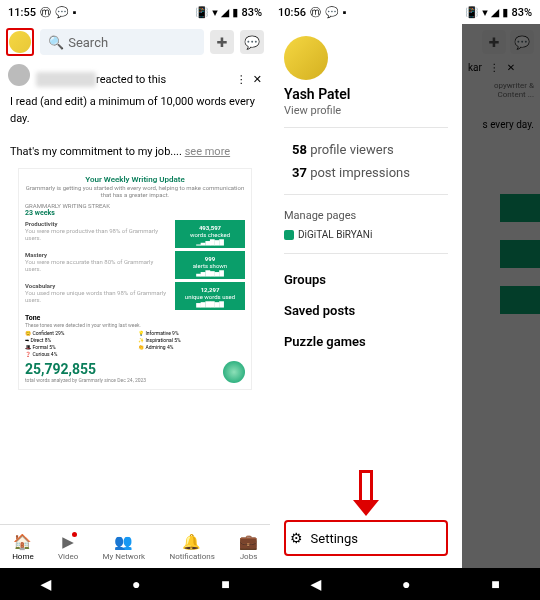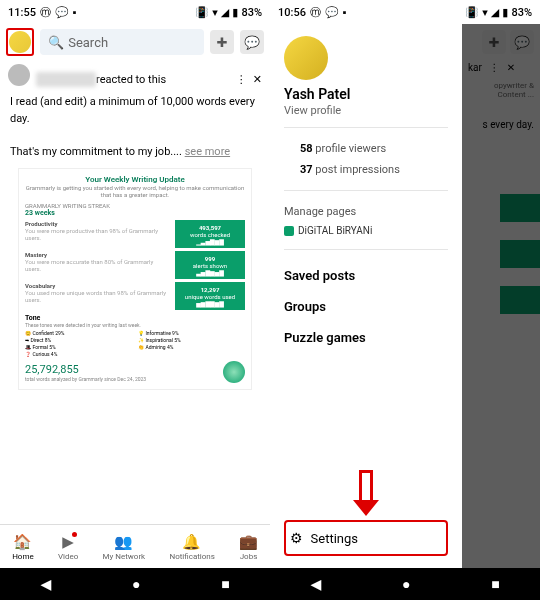--- a/index.html
+++ b/index.html
@@ -35,21 +35,21 @@
   .bn-icon { font-size:15px; position:relative; }
   .red-dot { position:absolute; top:-1px; right:-3px; width:5px; height:5px; background:#d00; border-radius:50%; }
   
   .overlay { position:absolute; inset:0; background:rgba(0,0,0,.35); }
   .underlay { position:absolute; inset:0; background:#fff; }
   .drawer { position:absolute; left:0; top:24px; bottom:32px; width:192px; background:#fff; display:flex; flex-direction:column; padding:12px 14px; }
   .avatar-lg { width:44px; height:44px; border-radius:50%; background:linear-gradient(135deg,#f5d742,#d4b020); margin-bottom:6px; }
   .drawer-name { font-size:14px; font-weight:600; }
   .drawer-link { font-size:11px; color:#666; margin-top:2px; }
   .drawer-hr { border:0; border-top:1px solid #e5e5e5; margin:10px 0; }
-  .drawer-stat { font-size:11px; color:#555; margin:4px 16px; }
+  .drawer-stat { font-size:13px; color:#555; margin:4px 8px; }
   .drawer-stat b { color:#000; }
   .drawer-small { font-size:11px; color:#555; margin:4px 0; }
   .drawer-page { font-size:10px; color:#333; margin:3px 0; display:flex; align-items:center; gap:4px; }
   .page-ico { width:10px; height:10px; background:#0a9e6a; border-radius:2px; }
   .drawer-item { font-size:13px; font-weight:600; margin:8px 0; }
   .drawer-bottom { margin-top:auto; }
   .arrow-down { width:26px; height:50px; margin:0 auto; position:relative; }
   .arrow-shaft { width:14px; height:30px; border:3px solid #d00; border-bottom:0; margin:0 auto; }
   .arrow-head { width:0; height:0; border-left:13px solid transparent; border-right:13px solid transparent; border-top:16px solid #d00; margin:0 auto; }
   .settings-row { display:flex; align-items:center; gap:8px; padding:8px 4px; border:2px solid #d00; border-radius:4px; font-size:13px; }
@@ -142,21 +142,21 @@
         <span>😊 <span>Confident</span> 29%</span>
         <span>💡 <span>Informative</span> 9%</span>
         <span>➡ <span>Direct</span> 8%</span>
         <span>✨ <span>Inspirational</span> 5%</span>
         <span>🎩 <span>Formal</span> 5%</span>
         <span>👏 <span>Admiring</span> 4%</span>
         <span>❓ <span>Curious</span> 4%</span>
       </div>
       <div style="display:flex;align-items:center;margin-top:4px;gap:4px">
         <div style="flex:1">
-          <div style="color:#0a7e5a;font-weight:400;font-size:11px">25,792,855</div>
+          <div style="color:#0a7e5a;font-weight:700;font-size:14px">25,792,855</div>
           <div style="font-size:5px;color:#888">total words analyzed by Grammarly since Dec 24, 2023</div>
         </div>
         <div style="width:22px;height:22px;border-radius:50%;background:radial-gradient(#8de0b8,#0a9e6a)"></div>
       </div>
     </div>
   </div>
 
   <div class="bottom-nav">
     <div class="bn-item active">
         <span class="bn-icon">🏠</span>
@@ -229,22 +229,22 @@
     <hr class="drawer-hr">
     <div class="drawer-stat"><b>58</b> <span>profile viewers</span></div>
     <div class="drawer-stat"><b>37</b> <span>post impressions</span></div>
     <hr class="drawer-hr">
     <div class="drawer-small">Manage pages</div>
     <div class="drawer-page">
         <span class="page-ico"></span>
         <span>DiGiTAL BiRYANi</span>
       </div>
     <hr class="drawer-hr">
+    <div class="drawer-item">Groups</div>
     <div class="drawer-item">Saved posts</div>
-    <div class="drawer-item">Groups</div>
     <div class="drawer-item">Puzzle games</div>
 
     <div class="drawer-bottom">
       <div class="arrow-down">
         <div class="arrow-shaft"></div>
         <div class="arrow-head"></div>
       </div>
       <div class="settings-row">
         <span class="gear">⚙</span>
         <span>Settings</span>

